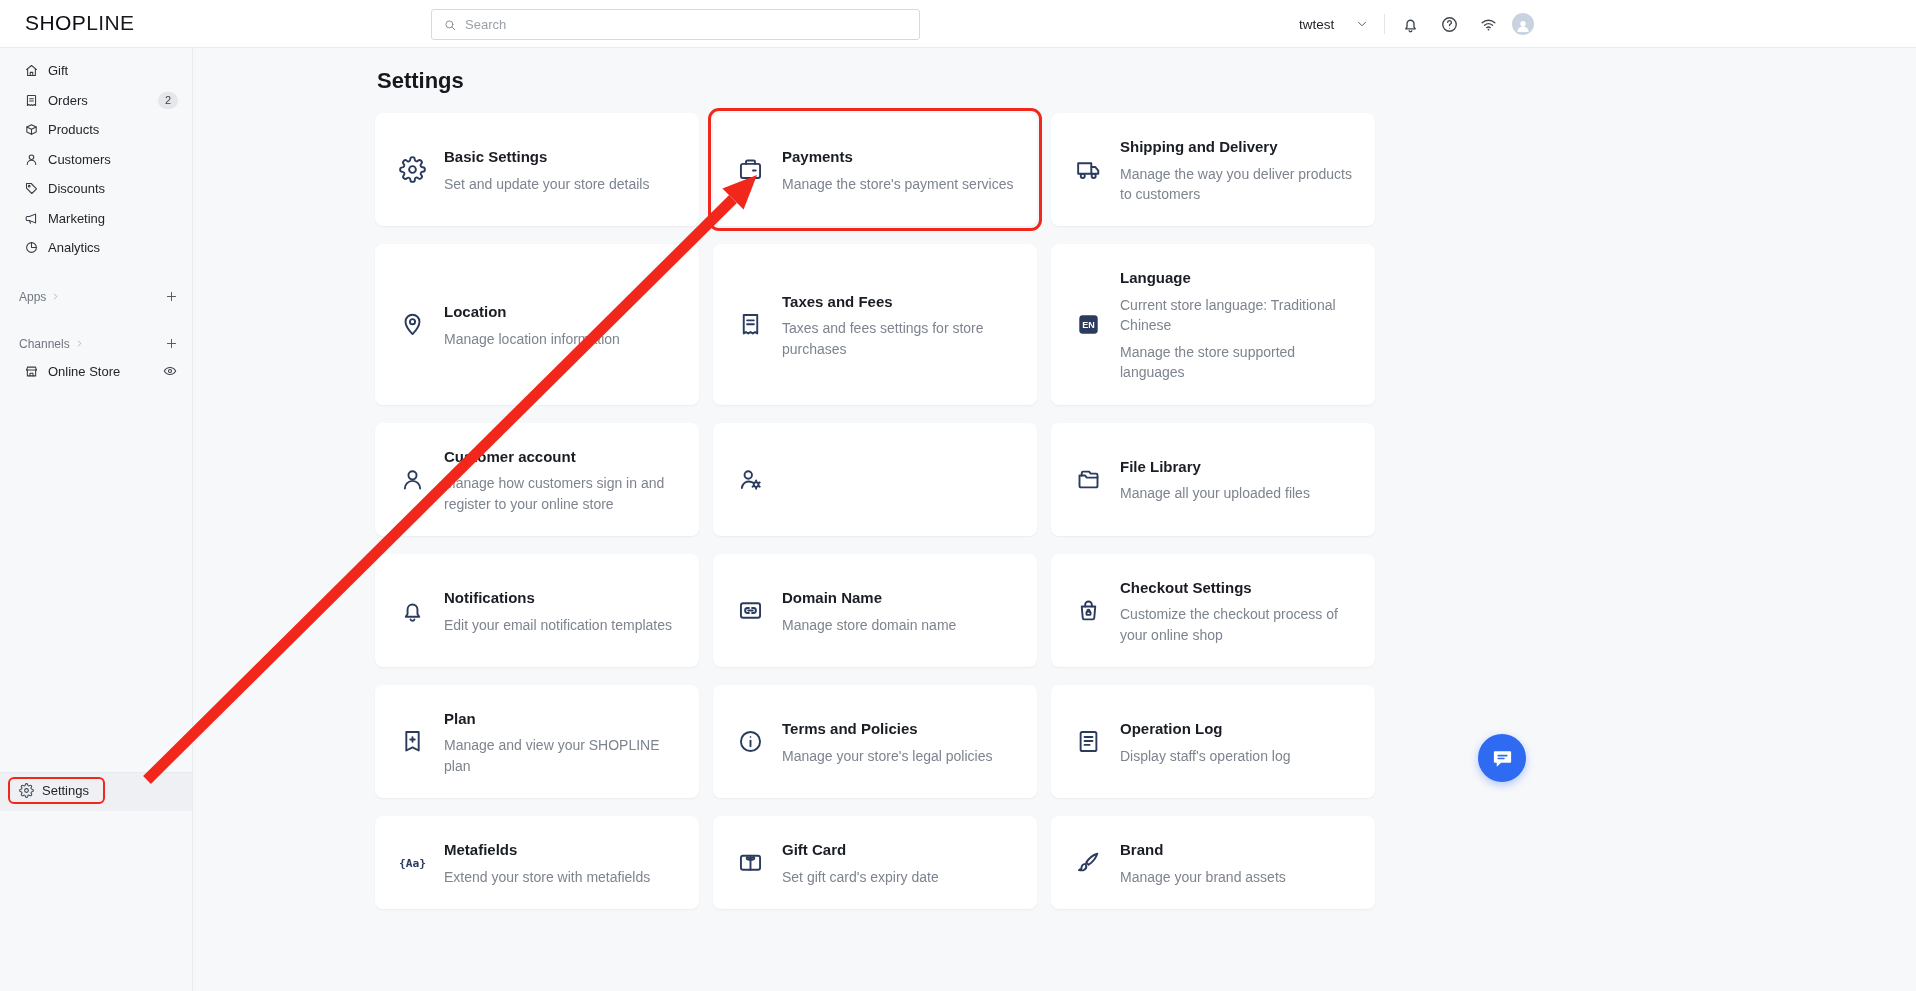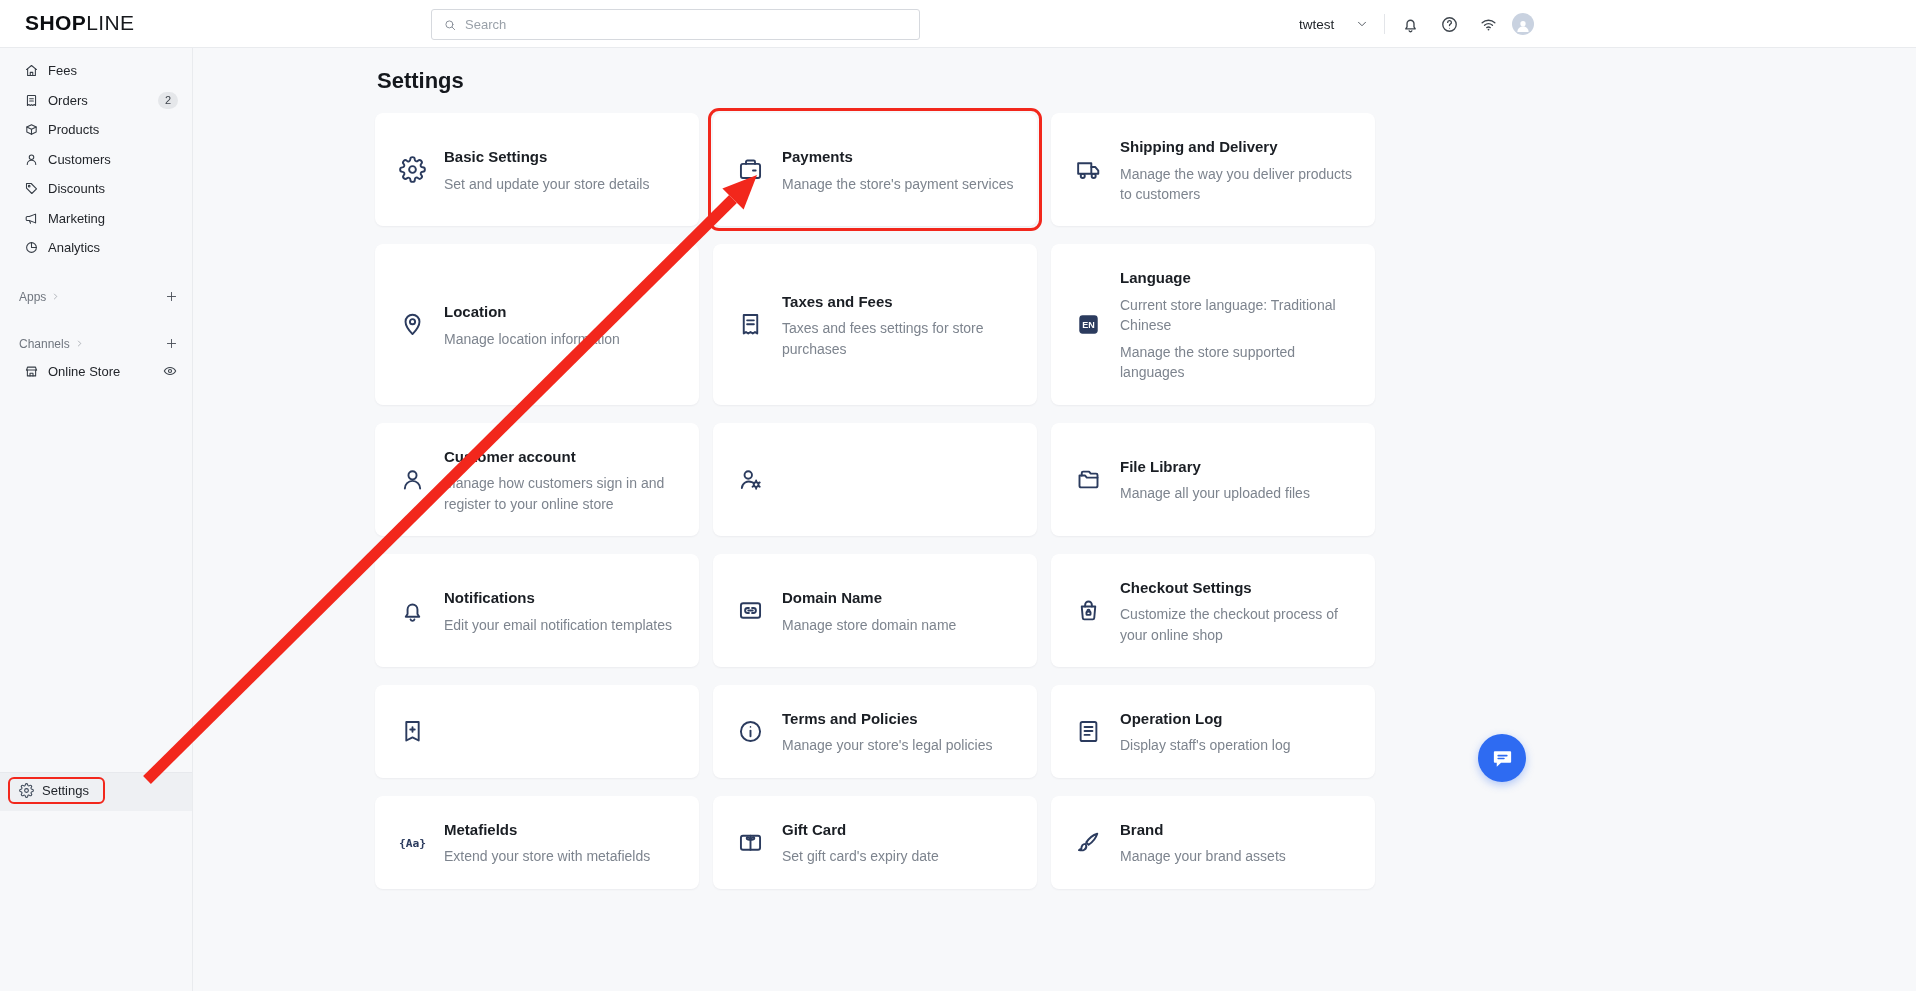--- a/index.html
+++ b/index.html
@@ -9,21 +9,21 @@
     background:#f7f8fa;
     position:relative;
     overflow:hidden;
     color:#23262b;
   }
   .icon svg{display:block;width:100%;height:100%}
 
   
   .topbar{position:absolute;top:0;left:0;width:1916px;height:48px;background:#fff;border-bottom:1px solid #e9ebee;z-index:20}
   .logo{position:absolute;left:25px;top:11px;font-size:21px;letter-spacing:.4px;color:#0c0e11;cursor:default}
-  .logo b{font-weight:700}
+  .logo b{font-weight:400}
   .logo .thin{font-weight:400;color:#17191d}
   .search{position:absolute;left:431px;top:9px;width:489px;height:31px;background:#fff;border:1px solid #d6d9de;border-radius:3px;display:flex;align-items:center;padding:0 11px;gap:8px}
   .search-ic{width:14px;height:14px;color:#8b919a;flex:none}
   .search input{border:none;outline:none;flex:1;font-size:13px;color:#2a2e33;background:transparent;font-family:inherit}
   .search input::placeholder{color:#9aa1a9}
   .account{position:absolute;left:1299px;top:0;height:48px;display:flex;align-items:center;gap:21px;font-size:13.5px;color:#21252a;cursor:pointer}
   .chev-dn{width:14px;height:14px;color:#555b63}
   .tb-divider{position:absolute;left:1384px;top:14px;width:1px;height:20px;background:#e3e5e9}
   .tb-icons{position:absolute;left:1401px;top:0;height:48px;display:flex;align-items:center;gap:20px}
   .tb-icon{width:19px;height:19px;color:#3e454d;cursor:pointer}
@@ -125,21 +125,21 @@
 <div class="sidebar">
   <div class="sidebar-nav">
       <div class="side-item">
         <span class="icon side-icon">
           <svg viewBox="0 0 24 24" fill="none" stroke="currentColor" stroke-width="1.7" stroke-linecap="round" stroke-linejoin="round">
             <path d="M4 10.5 12 4l8 6.5"></path>
             <path d="M5.8 9.3V20h12.4V9.3"></path>
             <path d="M10 20v-5h4v5"></path>
           </svg>
         </span>
-        <span class="side-label">Fees</span>
+        <span class="side-label">Gift</span>
       </div>
       <div class="side-item">
         <span class="icon side-icon">
           <svg viewBox="0 0 24 24" fill="none" stroke="currentColor" stroke-width="1.7" stroke-linecap="round" stroke-linejoin="round">
             <path d="M6.5 4h11a1 1 0 0 1 1 1v15l-2.2-1.5L14 20l-2-1.5L10 20l-2.3-1.5L5.5 20V5a1 1 0 0 1 1-1z"></path>
             <path d="M9 9.2h6M9 12.8h6"></path>
           </svg>
         </span>
         <span class="side-label">Orders</span>
         <span class="side-badge">2</span>
@@ -400,20 +400,24 @@
         <div class="card-desc">Customize the checkout process of your online shop</div>
       </div>
     </div>
     <div class="card">
       <span class="icon card-icon">
         <svg viewBox="0 0 24 24" fill="none" stroke="currentColor" stroke-width="1.7" stroke-linecap="round" stroke-linejoin="round">
           <path d="M6.5 3.5h11V20l-5.5-2.8L6.5 20z"></path>
           <path d="M12 8.2v4M10 10.2h4"></path>
         </svg>
       </span>
+      <div class="card-text">
+        <div class="card-title">Plan</div>
+        <div class="card-desc">Manage and view your SHOPLINE plan</div>
+      </div>
     </div>
     <div class="card">
       <span class="icon card-icon">
         <svg viewBox="0 0 24 24" fill="none" stroke="currentColor" stroke-width="1.7" stroke-linecap="round" stroke-linejoin="round">
           <circle cx="12" cy="12" r="8.5"></circle>
           <path d="M12 11.2v5"></path>
           <circle cx="12" cy="7.9" r=".7" fill="currentColor" stroke="none"></circle>
         </svg>
       </span>
       <div class="card-text">

